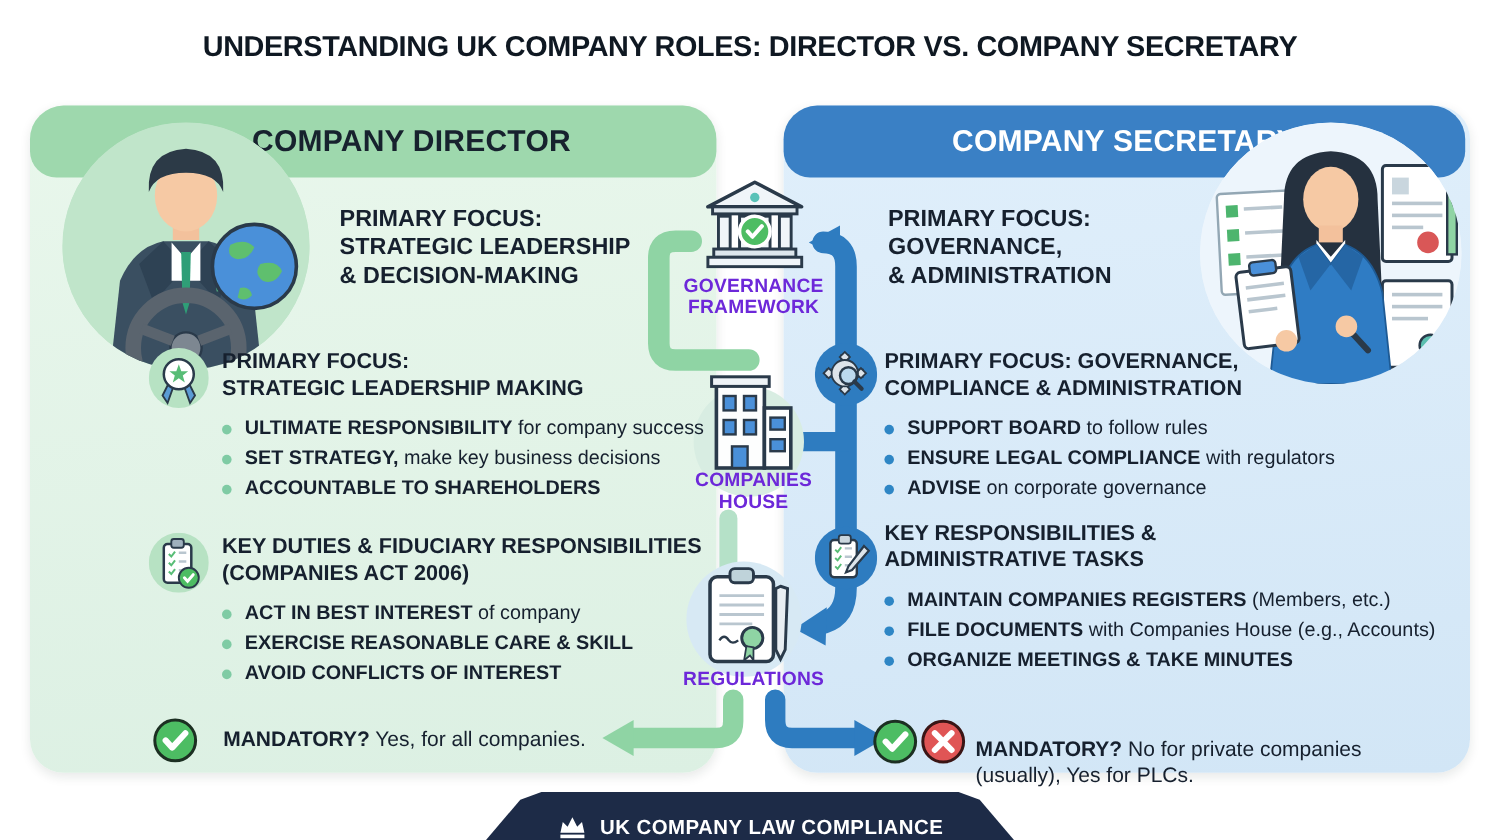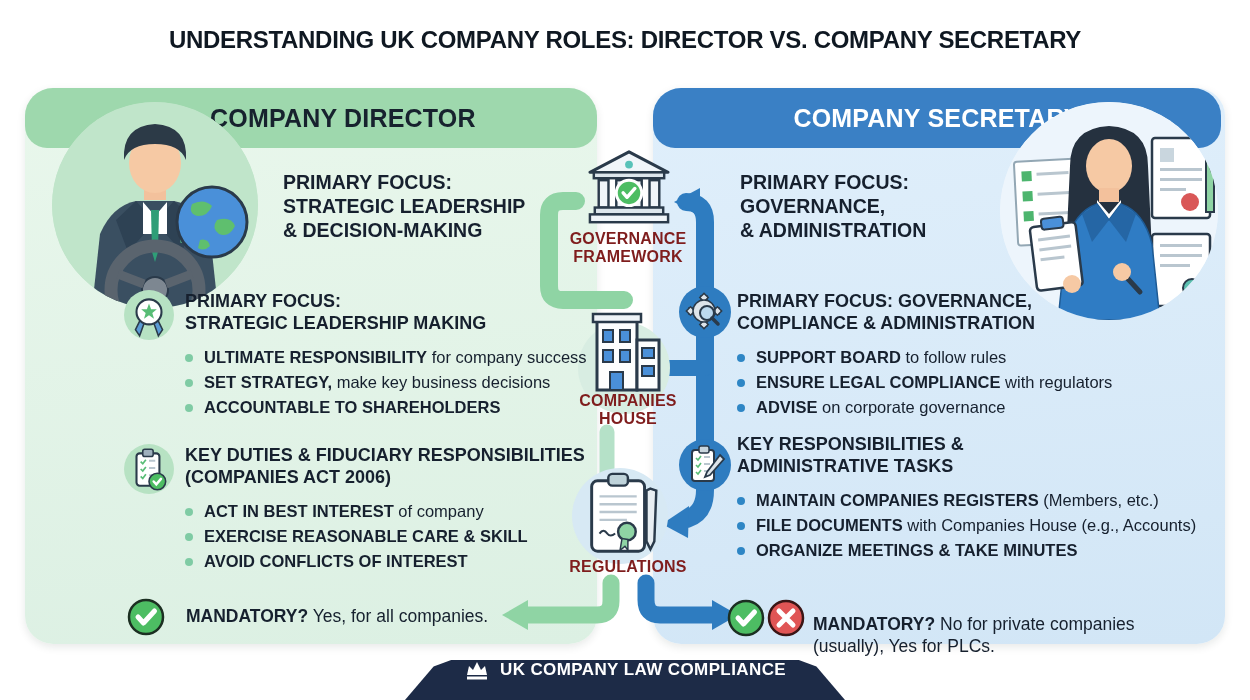--- a/index.html
+++ b/index.html
@@ -33,28 +33,28 @@
   .focus-top{font-size:19.5px;font-weight:800;line-height:1.24;color:var(--text_dark);z-index:4;}
   .sec-icon{z-index:4;}
   .sec-body{z-index:4;}
   .sec-heading{font-size:18px;font-weight:800;line-height:1.2;color:var(--text_dark);}
   ul.bullets{list-style:none;margin-top:11px;}
   ul.bullets li{position:relative;padding-left:19px;font-size:16.5px;line-height:25px;color:var(--text_dark);}
   ul.bullets li .dot{position:absolute;left:0;top:9px;width:8px;height:8px;border-radius:50%;}
   .l-dot .dot{background:var(--green_dot);} .r-dot .dot{background:var(--blue_dot);}
   .b{font-weight:800;margin-top:12px;} .r-txt{font-weight:400;}
   .mandatory{font-size:17.5px;color:var(--text_dark);line-height:1.25;z-index:4;}
-  .node-label{font-size:16px;font-weight:800;color:#7f1d1d;text-align:center;line-height:1.15;
+  .node-label{font-size:16px;font-weight:800;color:#6d28d9;text-align:center;line-height:1.15;
               letter-spacing:.2px;z-index:4;}
   .node-icon{z-index:3;}
   .pale-circle{border-radius:50%;z-index:2;}
   svg.connectors{position:absolute;left:0;top:0;z-index:2;pointer-events:none;}
   .footer{left:405px;top:660px;width:440px;height:40px;background:var(--navy_footer);
           clip-path:polygon(0 100%,6.5% 16%,10.5% 0,89.5% 0,93.5% 16%,100% 100%);
-          display:flex;align-items:flex-start;justify-content:center;gap:10px;z-index:5;}
+          display:flex;align-items:flex-end;justify-content:center;gap:10px;z-index:5;}
   .footer span{color:#fff;font-size:17px;font-weight:800;letter-spacing:.4px;}
 </style>
 </head>
 <body>
 
 <div class="canvas">
 
   <h1 class="abs title">UNDERSTANDING UK COMPANY ROLES: DIRECTOR VS. COMPANY SECRETARY</h1>
 
   <div class="abs panel l"></div>

